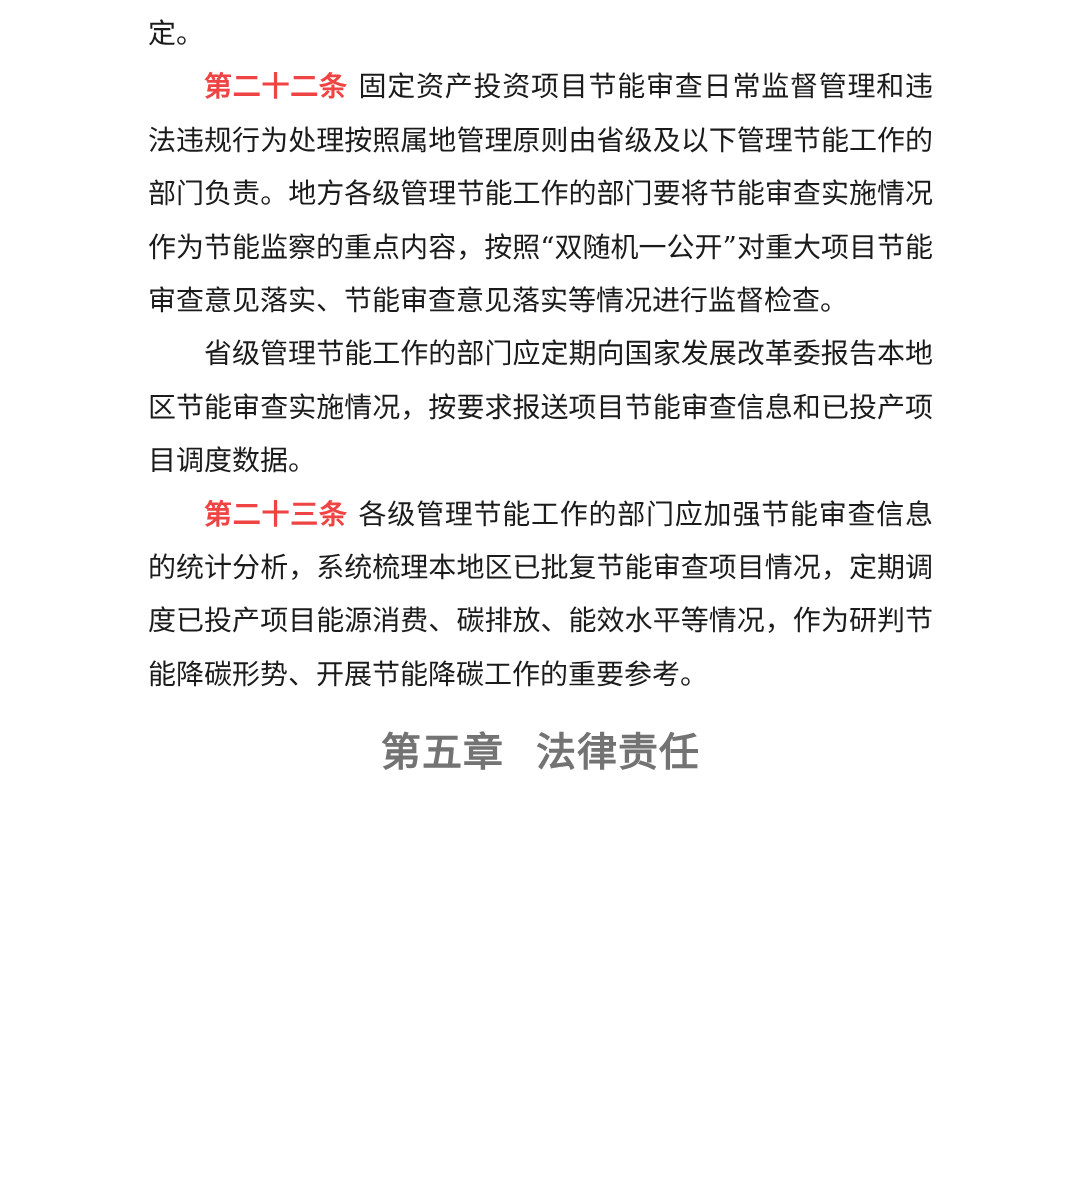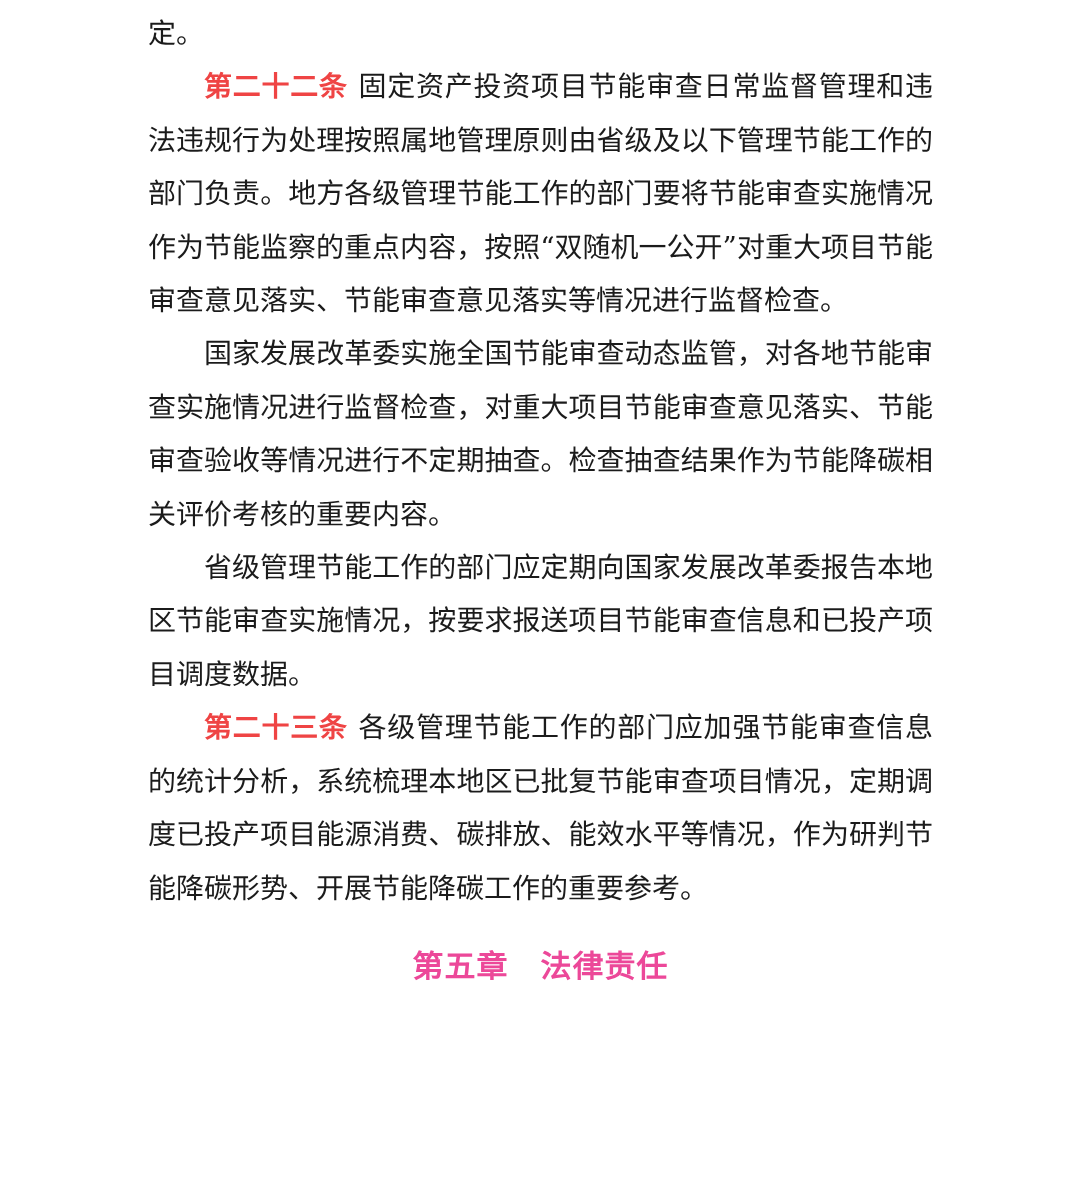--- a/index.html
+++ b/index.html
@@ -36,41 +36,40 @@
   .article-no {
     font-weight: 700;
     font-family: "DejaVu Sans", sans-serif;
     color: #ef4444;
   }
   .chapter {
     margin-top: 25px;
     text-align: center;
     font-family: "DejaVu Sans", sans-serif;
     font-weight: 700;
-    font-size: 31px;
+    font-size: 40px;
     line-height: 53px;
-    color: #ec4899;
+    color: #737373;
     letter-spacing: 1px;
   }
   .chapter .chapter-title {
     margin-left: 32px;
   }
 </style>
 </head>
 <body>
 
 <div class="page">
   <div class="body-text">
 
     <p><span>定。</span></p>
 
 
     <p class="indent"><span class="article-no">第二十二条 </span><span>固定资产投资项目节能审查日常监督管理和违法违规行为处理按照属地管理原则由省级及以下管理节能工作的部门负责。地方各级管理节能工作的部门要将节能审查实施情况作为节能监察的重点内容，按照“双随机一公开”对重大项目节能审查意见落实、节能审查意见落实等情况进行监督检查。</span></p>
 
-    <p class="indent"><span>国家发展改革委实施全国节能审查动态监管，对各地节能审查实施情况进行监督检查，对重大项目节能审查意见落实、节能审查验收等情况进行不定期抽查。检查抽查结果作为节能降碳相关评价考核的重要内容。</span></p>
 
     <p class="indent"><span>省级管理节能工作的部门应定期向国家发展改革委报告本地区节能审查实施情况，按要求报送项目节能审查信息和已投产项目调度数据。</span></p>
 
     <p class="indent"><span class="article-no">第二十三条 </span><span>各级管理节能工作的部门应加强节能审查信息的统计分析，系统梳理本地区已批复节能审查项目情况，定期调度已投产项目能源消费、碳排放、能效水平等情况，作为研判节能降碳形势、开展节能降碳工作的重要参考。</span></p>
 
   </div>
 
   <div class="chapter">
     <span>第五章</span><span class="chapter-title">法律责任</span>
   </div>

